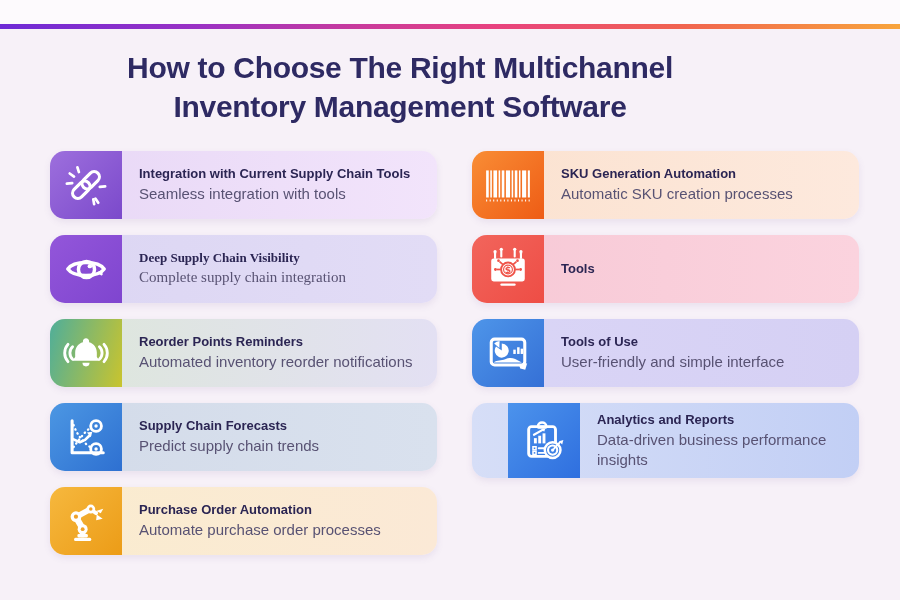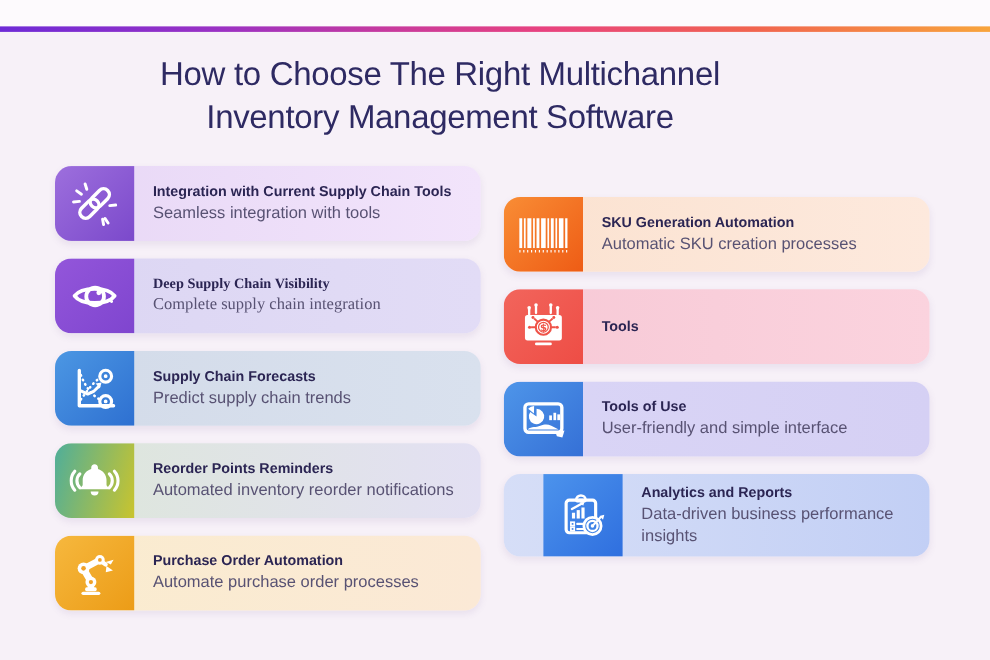--- a/index.html
+++ b/index.html
@@ -8,26 +8,26 @@
     background:#f7f1f8;
     font-family:"Liberation Sans",sans-serif;
   }
   .top-strip{position:absolute;top:0;left:0;width:900px;height:24px;background:#fdfafd;}
   .accent-bar{
     position:absolute;top:24px;left:0;width:900px;height:5px;
     background:linear-gradient(90deg,#6e2ad6 0%,#9a31c4 22%,#c93a9c 40%,#e8427f 55%,#f1644f 76%,#f8a43c 100%);
   }
   .page-title{
     position:absolute;top:48px;left:0;width:800px;margin:0;
-    text-align:center;font-size:30px;line-height:39px;font-weight:400;
+    text-align:center;font-size:30px;line-height:39px;font-weight:700;
     color:#2e2a63;letter-spacing:-0.3px;
   }
   .col{position:absolute;top:151px;width:387px;display:flex;flex-direction:column;gap:16px;}
   .col-left{left:50px;}
-  .col-right{left:458px;margin-top:28px;}
+  .col-right{left:472px;}
   .card{
     display:flex;align-items:stretch;border-radius:15px;overflow:hidden;
     min-height:68px;box-shadow:0 3px 7px rgba(110,80,150,0.10);
   }
   .tile{flex:0 0 72px;display:flex;align-items:center;justify-content:center;}
   .txt{flex:1;display:flex;flex-direction:column;justify-content:center;padding:9px 10px 9px 17px;}
   .card-title{font-size:13px;font-weight:700;color:#2b2553;line-height:1.24;}
   .card-desc{font-size:15px;color:#585273;line-height:1.3;margin-top:2px;}
   
   .c1{background:linear-gradient(90deg,#e8d8f6,#f2e4fb);} .t1{background:linear-gradient(135deg,#9d6fdd,#7b49cb);}
@@ -83,56 +83,56 @@
         <circle cx="28" cy="21" r="2.3" fill="#fff"></circle>
         <path d="M37.8 27.8 l2.4 1.5" stroke="#fff" stroke-width="2.6" stroke-linecap="round"></path>
       </svg>
     </div>
     <div class="txt">
       <div class="card-title">Deep Supply Chain Visibility</div>
       <div class="card-desc">Complete supply chain integration</div>
     </div>
   </div>
 
+  <div class="card c4">
+    <div class="tile t4">
+      <svg viewBox="0 0 48 48" width="46" height="46">
+        <path d="M24 8.5 c1.9 0 3.2 1.4 3.2 3.2 v1.1 c4.9 1.4 8.1 5.6 8.1 10.6 v4.8 l2.9 3.9 H9.8 l2.9 -3.9 v-4.8 c0 -5 3.2 -9.2 8.1 -10.6 v-1.1 c0 -1.8 1.3 -3.2 3.2 -3.2 Z" fill="#fff"></path>
+        <path d="M20.3 34.3 a3.7 3.7 0 0 0 7.4 0 Z" fill="#fff"></path>
+        <g fill="none" stroke="#fff" stroke-width="3" stroke-linecap="round">
+          <path d="M10 17.5 a9 9 0 0 0 0 13"></path>
+          <path d="M5.2 15 a13.5 13.5 0 0 0 0 18"></path>
+          <path d="M38 17.5 a9 9 0 0 1 0 13"></path>
+          <path d="M42.8 15 a13.5 13.5 0 0 1 0 18"></path>
+        </g>
+      </svg>
+    </div>
+    <div class="txt">
+      <div class="card-title">Reorder Points Reminders</div>
+      <div class="card-desc">Automated inventory reorder notifications</div>
+    </div>
+  </div>
+
   <div class="card c3">
     <div class="tile t3">
       <svg viewBox="0 0 48 48" width="46" height="46" fill="none" stroke="#fff" stroke-linecap="round" stroke-linejoin="round">
         <path d="M9.5 7 V40.5 H42" stroke-width="3.2"></path>
         <path d="M11 11.5 C15 22 21 30 28.3 34.3" stroke-width="2.4" stroke-dasharray="0.5 4.2"></path>
         <path d="M11 34.5 C16 28 22 19 28.3 14.7" stroke-width="2.4" stroke-dasharray="0.5 4.2"></path>
         <circle cx="34.5" cy="12.5" r="5.6" stroke-width="3"></circle>
         <circle cx="34.5" cy="12.5" r="1" fill="#fff" stroke-width="1.6"></circle>
         <circle cx="34.5" cy="36.5" r="5.6" stroke-width="3"></circle>
         <circle cx="34.5" cy="36.5" r="1" fill="#fff" stroke-width="1.6"></circle>
         <path d="M11 26.5 L17.5 29.5 L23 27 L28 22.2" stroke-width="2.8"></path>
         <path d="M30.6 18.6 L25 19.4 L29 24.2 Z" fill="#fff" stroke="none"></path>
       </svg>
     </div>
     <div class="txt">
       <div class="card-title">Supply Chain Forecasts</div>
       <div class="card-desc">Predict supply chain trends</div>
-    </div>
-  </div>
-
-  <div class="card c4">
-    <div class="tile t4">
-      <svg viewBox="0 0 48 48" width="46" height="46">
-        <path d="M24 8.5 c1.9 0 3.2 1.4 3.2 3.2 v1.1 c4.9 1.4 8.1 5.6 8.1 10.6 v4.8 l2.9 3.9 H9.8 l2.9 -3.9 v-4.8 c0 -5 3.2 -9.2 8.1 -10.6 v-1.1 c0 -1.8 1.3 -3.2 3.2 -3.2 Z" fill="#fff"></path>
-        <path d="M20.3 34.3 a3.7 3.7 0 0 0 7.4 0 Z" fill="#fff"></path>
-        <g fill="none" stroke="#fff" stroke-width="3" stroke-linecap="round">
-          <path d="M10 17.5 a9 9 0 0 0 0 13"></path>
-          <path d="M5.2 15 a13.5 13.5 0 0 0 0 18"></path>
-          <path d="M38 17.5 a9 9 0 0 1 0 13"></path>
-          <path d="M42.8 15 a13.5 13.5 0 0 1 0 18"></path>
-        </g>
-      </svg>
-    </div>
-    <div class="txt">
-      <div class="card-title">Reorder Points Reminders</div>
-      <div class="card-desc">Automated inventory reorder notifications</div>
     </div>
   </div>
 
   <div class="card c5">
     <div class="tile t5">
       <svg viewBox="0 0 48 48" width="46" height="46">
         <g stroke="#fff" stroke-linecap="round" fill="none">
           <path d="M20.5 32 L13.8 20.5" stroke-width="6.5"></path>
           <path d="M14 19.5 L28.5 11.8" stroke-width="6"></path>
           <path d="M29 12 L34.5 15.8" stroke-width="4"></path>

